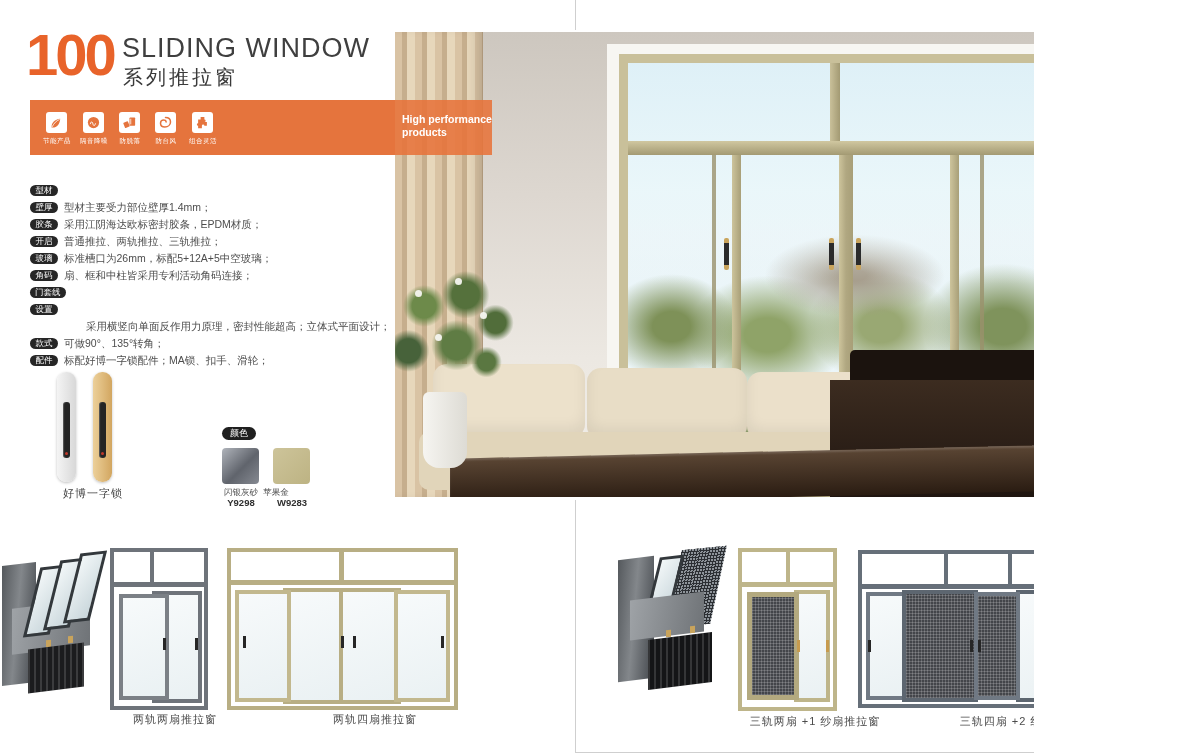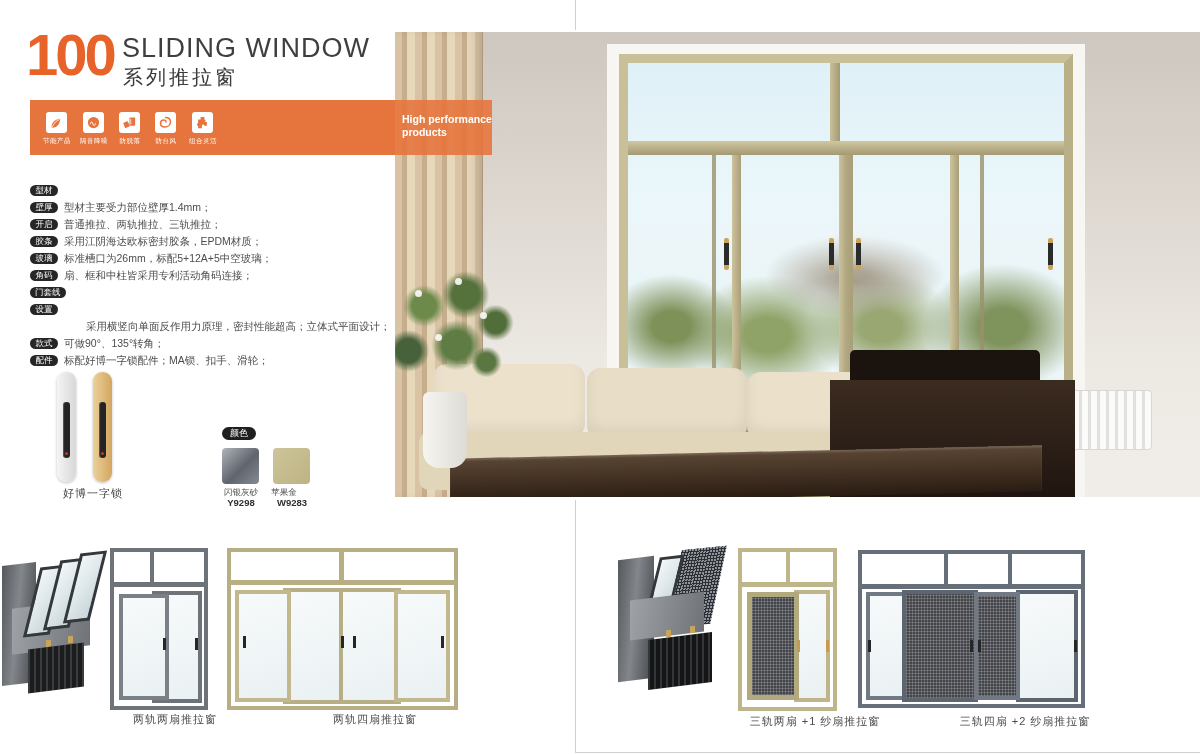--- a/index.html
+++ b/index.html
@@ -1,16 +1,16 @@
 <!DOCTYPE html>
 <html><head>
 <meta charset="utf-8">
 <style>
   html,body{margin:0;padding:0;background:#fff;}
-  #page{position:relative;width:1200px;height:754px;background:#fff;overflow:hidden;
+  #page{position:relative;width:1034px;height:754px;background:#fff;overflow:hidden;
         font-family:"Liberation Sans",sans-serif;color:#4d4d4d;}
   .abs{position:absolute;}
 
   
   .num{left:26px;top:26px;font-size:58px;line-height:58px;font-weight:800;color:#e8632a;letter-spacing:-3px;}
   .ten{left:122px;top:34px;font-size:27px;line-height:28px;color:#3f3f3f;letter-spacing:1px;}
   .tcn{left:123px;top:64px;font-size:20px;color:#3a3a3a;letter-spacing:3px;}
 
   
   .banner{left:30px;top:100px;width:365px;height:55px;background:#e5743d;}
@@ -222,26 +222,26 @@
 
   <div class="abs specs">
     <div class="srow">
         <span class="badge">型材</span>
       </div>
     <div class="srow">
         <span class="badge">壁厚</span>
         <span>型材主要受力部位壁厚1.4mm；</span>
       </div>
     <div class="srow">
+        <span class="badge">胶条</span>
+        <span>采用江阴海达欧标密封胶条，EPDM材质；</span>
+      </div>
+    <div class="srow">
         <span class="badge">开启</span>
         <span>普通推拉、两轨推拉、三轨推拉；</span>
-      </div>
-    <div class="srow">
-        <span class="badge">胶条</span>
-        <span>采用江阴海达欧标密封胶条，EPDM材质；</span>
       </div>
     <div class="srow">
         <span class="badge">玻璃</span>
         <span>标准槽口为26mm，标配5+12A+5中空玻璃；</span>
       </div>
     <div class="srow">
         <span class="badge">角码</span>
         <span>扇、框和中柱皆采用专利活动角码连接；</span>
       </div>
     <div class="srow">
@@ -271,21 +271,21 @@
     <div class="slot"></div>
     <div class="reddot"></div>
   </div>
   <div class="abs hwcap">好博一字锁</div>
 
   <div class="abs cbadge">颜色</div>
   <div class="abs chip chip1"></div>
   <div class="abs chip chip2"></div>
   <div class="abs sname" style="left:213px">闪银灰砂</div>
   <div class="abs scode" style="left:213px">Y9298</div>
-  <div class="abs sname" style="left:256px">苹果金</div>
+  <div class="abs sname" style="left:248px">苹果金</div>
   <div class="abs scode" style="left:264px">W9283</div>
 
   <div class="abs prof profL">
     <div class="slab" style="left:0;top:12px;width:34px;height:120px"></div>
     <div class="deck" style="left:10px;top:52px;width:78px;height:46px"></div>
     <div class="pane" style="left:30px;top:14px"></div>
     <div class="pane" style="left:50px;top:7px"></div>
     <div class="pane" style="left:70px;top:0"></div>
     <div class="gbit" style="left:44px;top:88px"></div>
     <div class="gbit" style="left:66px;top:84px"></div>

